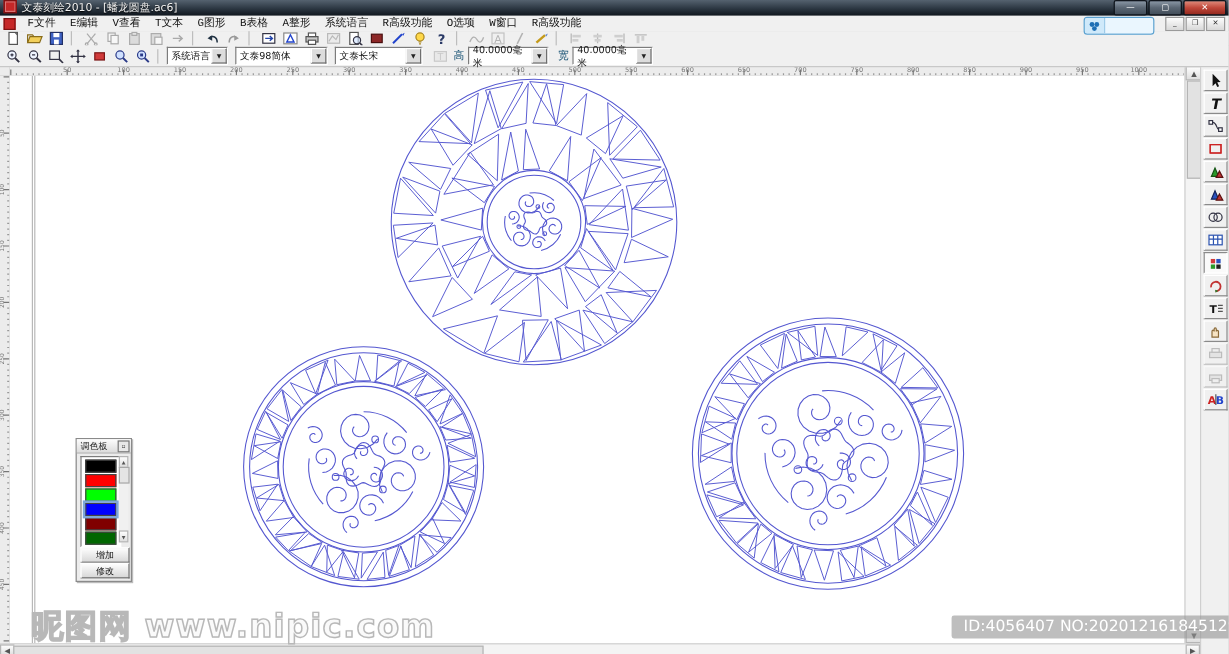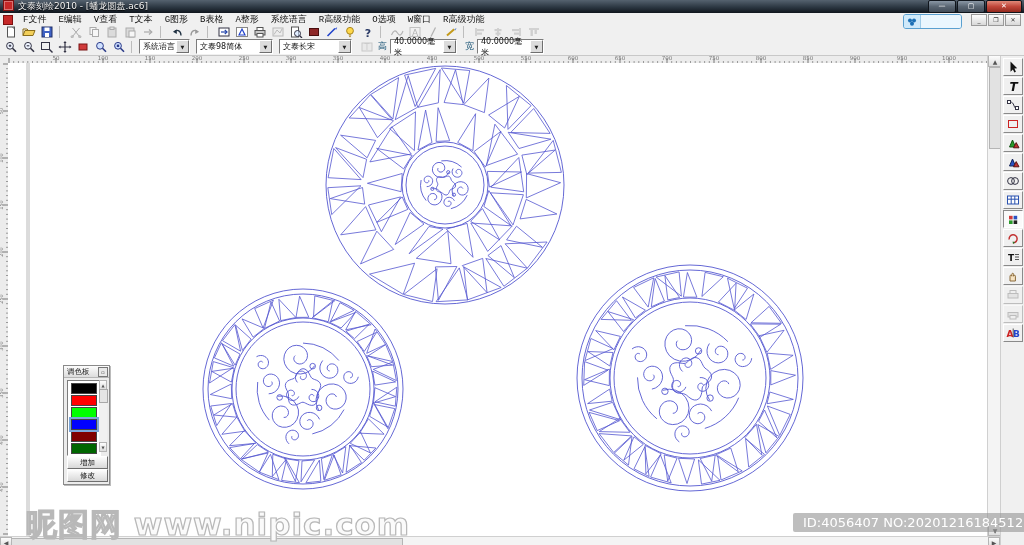--- a/index.html
+++ b/index.html
@@ -73,21 +73,21 @@
             align-items:center;justify-content:center;font-size:5px;color:#333;}
   #pallist{position:absolute;left:3px;top:14px;width:30px;height:72px;background:#fff;border:1px solid;
            border-color:#7c7c7c #fff #fff #7c7c7c;padding:1px;}
   .swatch{width:24px;height:9px;margin:1px auto;border:1px solid #444;}
   .swatch.sel{outline:2px solid #7da7d9;}
   #palscroll{position:absolute;left:35px;top:14px;width:8px;height:72px;background:#f0f0f0;}
   .palbtn{position:absolute;left:3px;width:39px;height:11px;background:linear-gradient(#fdfdfd,#d8d8d8);
           border:1px solid;border-color:#fff #6f6f6f #6f6f6f #fff;display:flex;align-items:center;justify-content:center;
           font-size:7.5px;color:#111;}
   
-  #wmleft{left:26px;top:504px;z-index:60;font-size:31px;font-weight:bold;letter-spacing:1px;
+  #wmleft{left:26px;top:504px;z-index:60;font-size:27px;font-weight:bold;letter-spacing:1px;
           color:rgba(255,255,255,.92);-webkit-text-stroke:1.2px #b8b8b8;
           text-shadow:0 0 1px #c0c0c0;white-space:nowrap;}
   #wmright{left:793px;top:513px;z-index:60;background:rgba(150,150,150,.62);color:#fff;font-size:13px;
            padding:2px 10px;border-radius:2px;white-space:nowrap;}
 </style>
 </head>
 <body>
 
 <div id="app">
 

